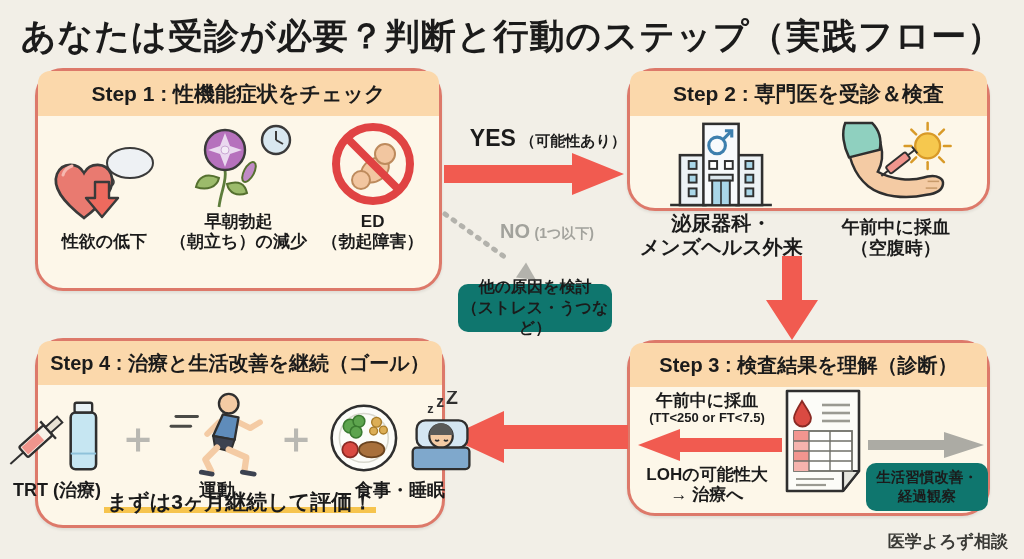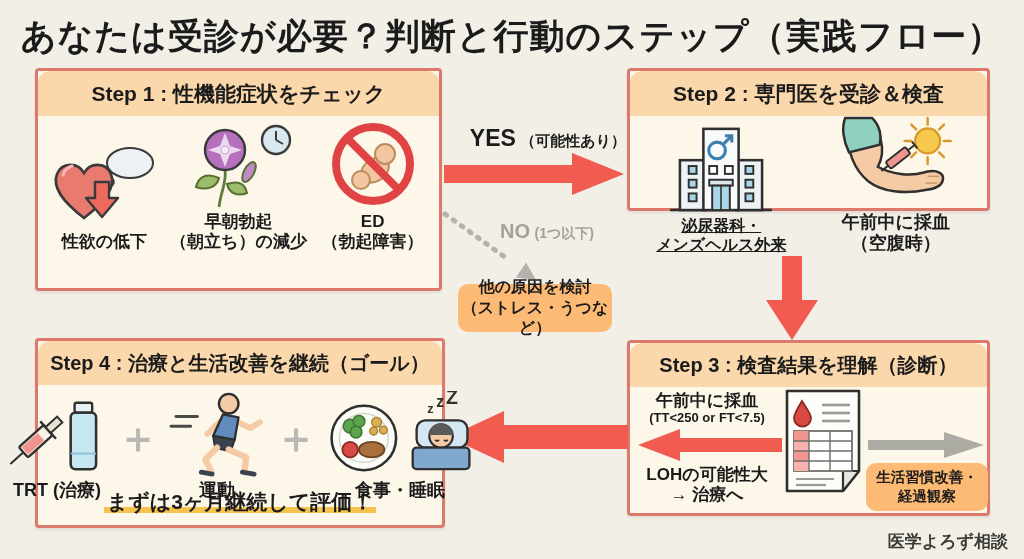--- a/index.html
+++ b/index.html
@@ -1,38 +1,38 @@
 <!DOCTYPE html>
 <html><head>
 <meta charset="utf-8">
 <style>
   html,body{margin:0;padding:0;background:#e8e6dd;}
   .canvas{position:relative;width:1024px;height:559px;background:#f2efe7;overflow:hidden;
     font-family:"Liberation Sans","DejaVu Sans",sans-serif;color:#1b1b1b;}
   .title{position:absolute;top:13px;left:0;width:100%;text-align:center;
     font-size:35px;font-weight:bold;letter-spacing:1px;}
-  .stepbox{position:absolute;background:#fdf7e9;border:3px solid #dd796a;border-radius:4px;
+  .stepbox{position:absolute;background:#fdf7e9;border:3px solid #dd796a;border-radius:28px;
     box-sizing:border-box;box-shadow:0 2px 3px rgba(0,0,0,.08);}
   .stephead{background:#fbd8ab;border-radius:12px 12px 0 0;text-align:center;font-weight:bold;
     font-size:21px;padding:9px 0 8px;}
   .stephead.small{font-size:20px;}
   .pre{white-space:pre-line;}
   .items{display:flex;align-items:flex-end;justify-content:space-around;padding:2px 4px 0;}
   .item{flex:1;text-align:center;font-weight:bold;font-size:17px;line-height:1.18;}
   .item .iconwrap{display:flex;align-items:flex-end;justify-content:center;height:90px;margin-bottom:4px;}
   .q{position:absolute;bottom:9px;left:0;width:100%;text-align:center;font-size:21px;font-weight:bold;}
   .marker{background:linear-gradient(transparent 72%, #f6c44e 72%);padding:0 3px;}
   .yes-label{position:absolute;left:444px;top:125px;width:182px;text-align:right;font-weight:bold;}
   .yes-label .big{font-size:23px;}
   .yes-label .sub{font-size:15px;}
   .no-label{position:absolute;left:462px;top:220px;width:170px;text-align:center;
     color:#a2a29c;font-weight:bold;}
   .no-label .big{font-size:20px;}
   .no-label .sub{font-size:14px;}
-  .graybox{background:#fdba74;border-radius:10px;display:flex;align-items:center;justify-content:center;
+  .graybox{background:#0f766e;border-radius:10px;display:flex;align-items:center;justify-content:center;
     text-align:center;font-weight:bold;line-height:1.3;}
   .gb1{position:absolute;left:458px;top:284px;width:154px;height:48px;font-size:16px;}
   .arrow-abs{position:absolute;}
   .s3txt{position:absolute;text-align:center;font-weight:bold;line-height:1.2;}
   .s4row{display:flex;align-items:flex-end;justify-content:center;padding-top:4px;}
   .s4item{text-align:center;font-weight:bold;font-size:18px;line-height:1.15;}
   .s4item .iconwrap{display:flex;align-items:flex-end;justify-content:center;height:88px;margin-bottom:3px;}
   .plus{font-size:42px;font-weight:bold;color:#b9b8b2;margin:0 8px 42px;line-height:1;}
   .watermark{position:absolute;right:16px;bottom:6px;font-size:17px;font-weight:bold;color:#3a3a36;margin-left:30px;}
 </style>
@@ -110,21 +110,21 @@
   <svg class="arrow-abs" style="left:437px;top:208px;" width="110" height="78">
     <line x1="8" y1="6" x2="72" y2="52" stroke="#b3b2ac" stroke-width="5" stroke-dasharray="2 8" stroke-linecap="round"></line>
     <polygon points="0,-9 18,0 0,9" transform="translate(84,62) rotate(34)" fill="#b3b2ac"></polygon>
   </svg>
   <div class="graybox gb1 pre">他の原因を検討
 （ストレス・うつなど）</div>
 
   <div class="stepbox" style="left:627px;top:68px;width:363px;height:143px;">
     <div class="stephead">Step 2 : 専門医を受診＆検査</div>
     <div class="items">
-      <div class="item" style="font-size:16px;text-decoration:underline;">
+      <div class="item" style="font-size:20px;">
         <div class="iconwrap">
           <svg width="116" height="90" viewBox="0 0 116 92">
             <line x1="6" y1="89" x2="110" y2="89" stroke="#2f2f2f" stroke-width="2.6"></line>
             <rect x="16" y="38" width="26" height="51" fill="#edf2f5" stroke="#2f2f2f" stroke-width="2.6"></rect>
             <rect x="74" y="38" width="26" height="51" fill="#edf2f5" stroke="#2f2f2f" stroke-width="2.6"></rect>
             <rect x="40" y="6" width="36" height="83" fill="#f8fafc" stroke="#2f2f2f" stroke-width="2.6"></rect>
             <circle cx="54" cy="28" r="8.5" fill="none" stroke="#3d7fae" stroke-width="3.2"></circle>
             <line x1="60" y1="22" x2="69" y2="13" stroke="#3d7fae" stroke-width="3.2"></line>
             <polyline points="62,13 69,13 69,20" fill="none" stroke="#3d7fae" stroke-width="3.2"></polyline>
             <g fill="#a9d6e8" stroke="#2f2f2f" stroke-width="2">

